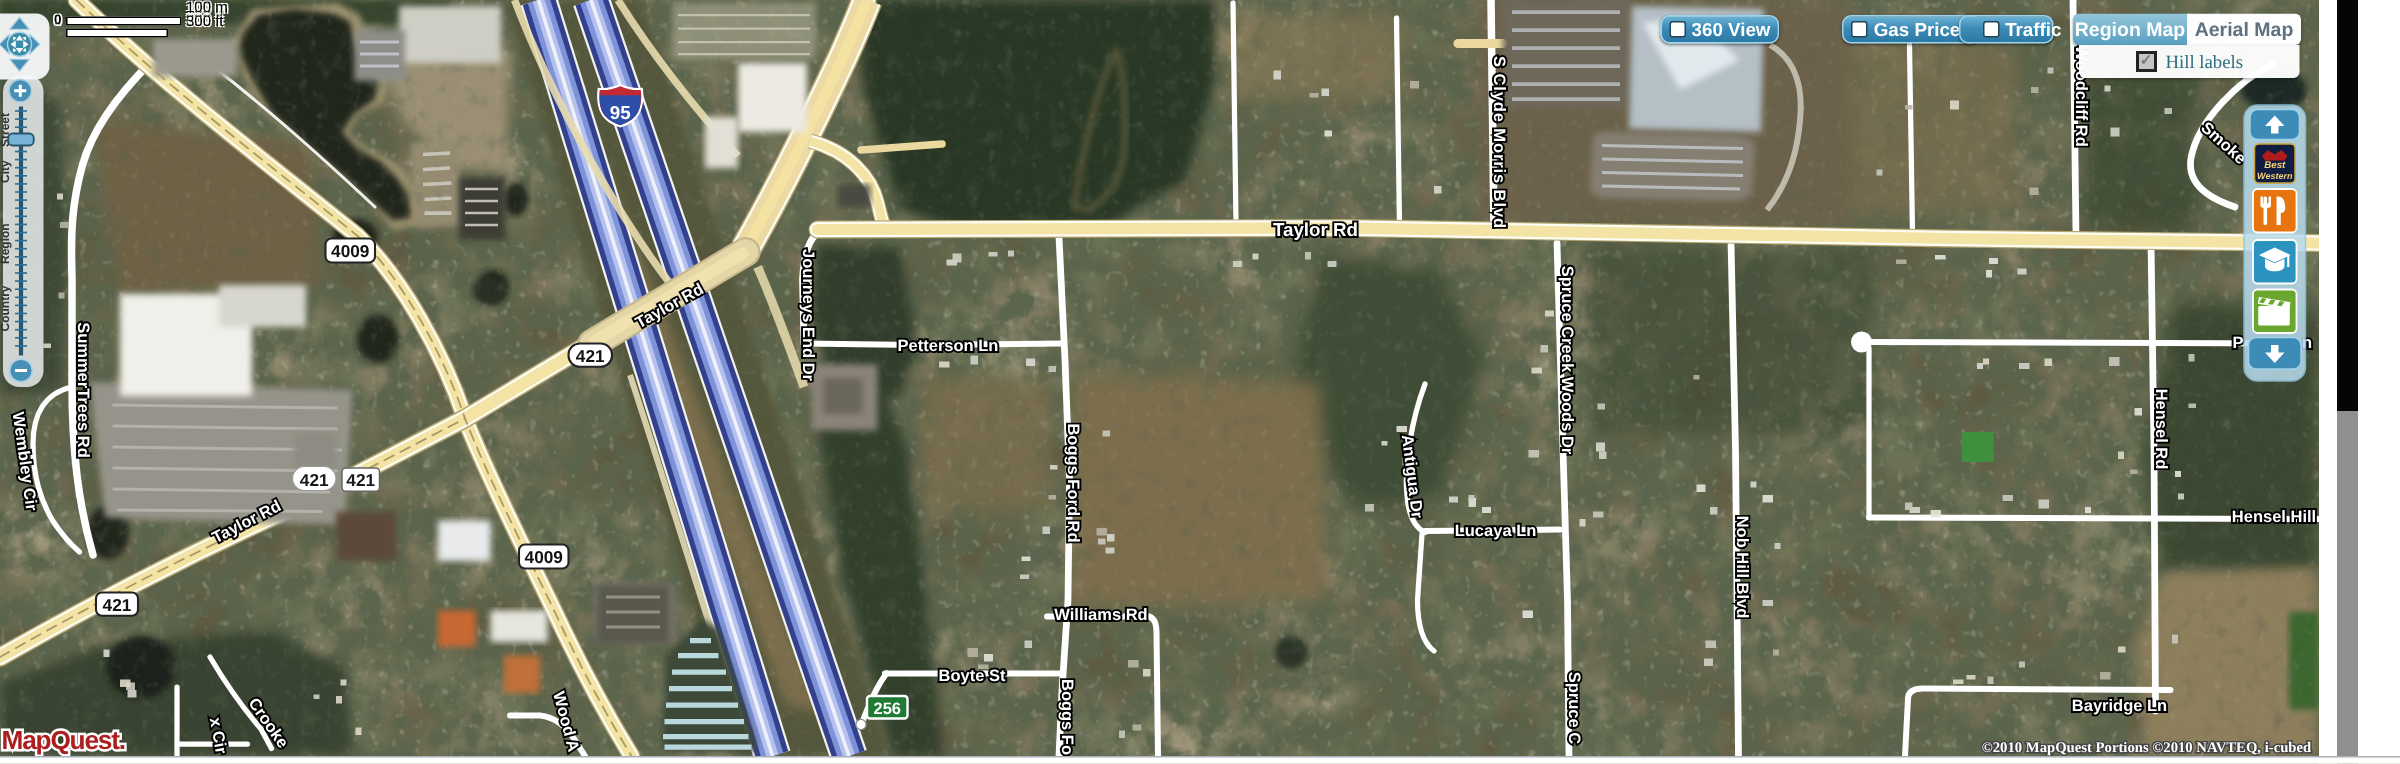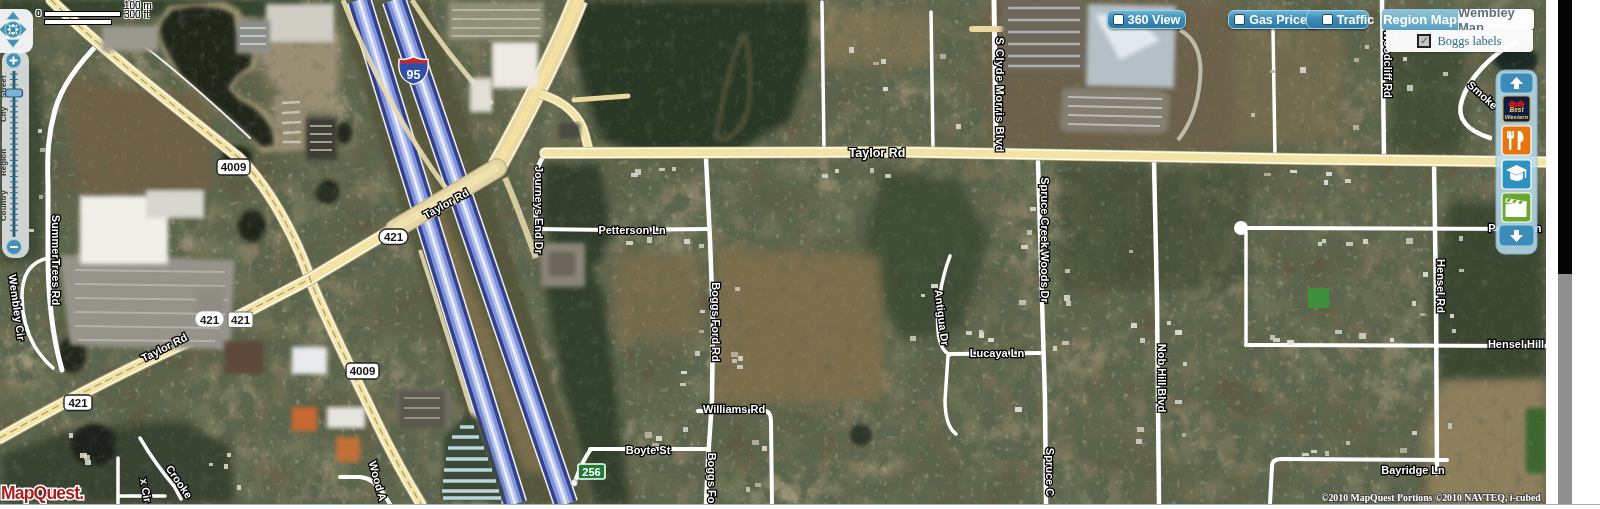--- a/index.html
+++ b/index.html
@@ -582,26 +582,26 @@
 <div class="btn" style="left:1107px;top:10px;width:79px;"><span class="sq"></span>360 View</div>
 
 <div class="btn" style="left:1228px;top:10px;width:92px;"><span class="sq"></span>Gas Prices</div>
 
 <div class="btn" style="left:1306px;top:10px;width:63px;padding-left:21px;"><span class="sq"></span>Traffic</div>
 
 <div style="position:absolute;left:1382px;top:9px;width:152px;height:21px;border-radius:4px;overflow:hidden;box-shadow:0 1px 2px rgba(0,0,0,.4);display:flex">
 
   <div style="width:76px;height:21px;background:linear-gradient(#93c6da,#5a9fc0);color:#fff;font-weight:bold;font-size:13px;display:flex;align-items:center;justify-content:center">Region Map</div>
 
-  <div style="width:76px;height:21px;background:#fdfdfd;color:#5e7081;font-weight:bold;font-size:13px;display:flex;align-items:center;justify-content:center">Wembley Map</div>
+  <div style="width:76px;height:21px;background:#fdfdfd;color:#5e7081;font-weight:bold;font-size:13px;display:flex;align-items:center;justify-content:center">Aerial Map</div>
 </div>
 
 <div style="position:absolute;left:1386px;top:30px;width:147px;height:22px;background:rgba(255,255,255,.96);border-radius:0 0 4px 4px;display:flex;align-items:center;justify-content:center;box-shadow:0 1px 2px rgba(0,0,0,.25)">
   <span style="display:inline-block;width:10px;height:10px;background:#c4c4c4;border:2px solid #222;color:#777;font-size:10px;line-height:9px;text-align:center;font-weight:bold">✓</span>
-  <span style="color:#2f6e80;font-size:12.5px;margin-left:6px;font-family:'Liberation Serif',serif">Boggs labels</span>
+  <span style="color:#2f6e80;font-size:12.5px;margin-left:6px;font-family:'Liberation Serif',serif">Hill labels</span>
 </div>
 
 <svg width="60" height="270" viewBox="0 0 60 270" style="position:absolute;left:0;top:0">
 
   <rect x="-8" y="9" width="41" height="44" rx="9" fill="#fbfdfe" opacity="0.92"></rect>
 
   <rect x="2" y="50" width="27" height="208" rx="11" fill="#f4f8fa" opacity="0.8"></rect>
 
   <g fill="#4590b4" stroke="#a8cfe2" stroke-width="0.8">
     <path d="M13 11.5 L19.5 19.5 L6.5 19.5 Z"></path>

